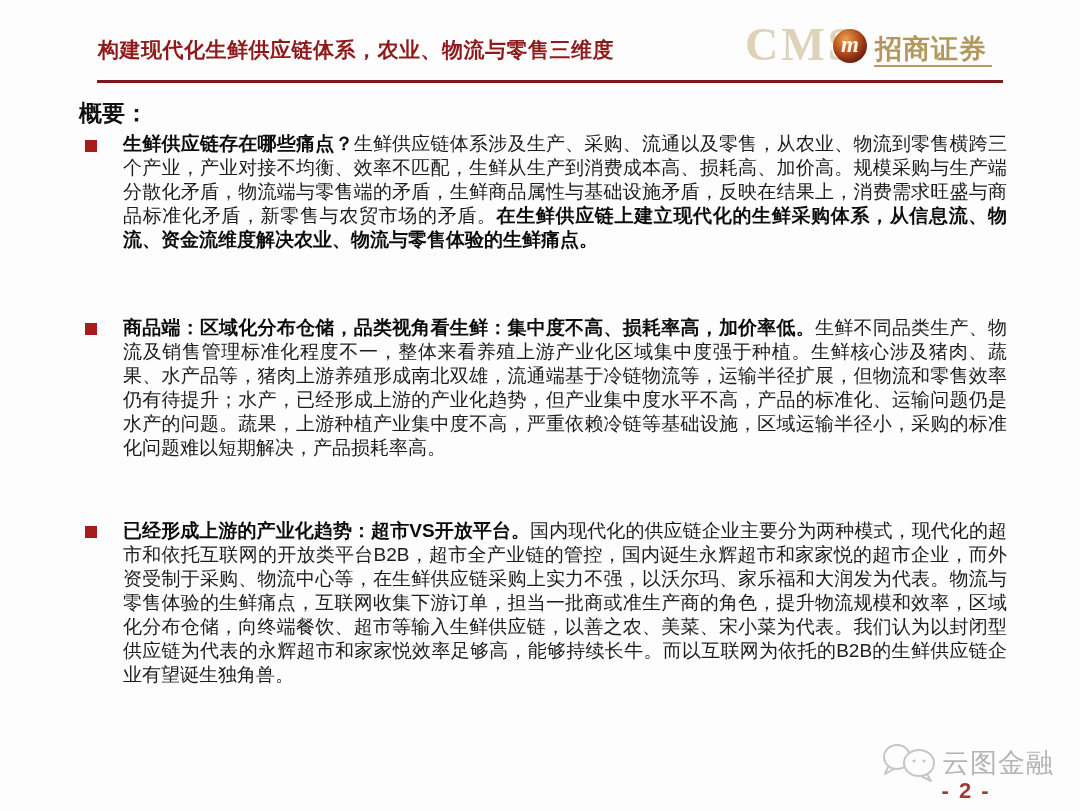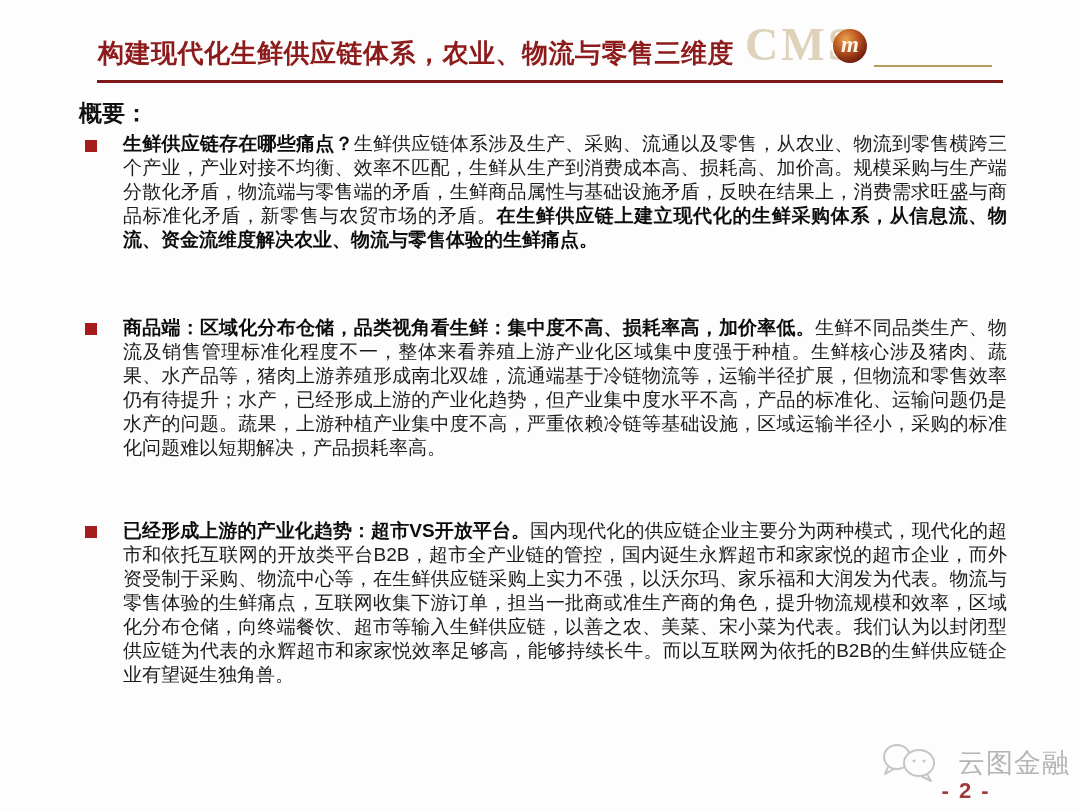--- a/index.html
+++ b/index.html
@@ -13,21 +13,21 @@
     background: #fdfdfd;
     overflow: hidden;
   }
 
   
   .header-title {
     position: absolute;
     left: 98px;
     top: 36px;
     width: 760px;
-    font-size: 26px;
+    font-size: 21px;
     font-weight: 900;
     color: #8e1b1b;
     letter-spacing: 0.5px;
     white-space: nowrap;
     z-index: 2;
   }
   .logo-ghost {
     position: absolute;
     left: 745px;
     top: 18px;
@@ -124,21 +124,21 @@
   #para2 { top: 316px; }
   #para3 { top: 519px; }
 
   
   .watermark {
     position: absolute;
     left: 882px;
     top: 742px;
     display: flex;
     align-items: center;
-    gap: 20px;
+    gap: 4px;
   }
   .watermark-text {
     font-size: 27px;
     color: #b5b5b5;
     letter-spacing: 1px;
     white-space: nowrap;
   }
   .page-number {
     position: absolute;
     left: 928px;
@@ -154,20 +154,21 @@
 </head>
 <body>
 
 <div class="slide">
 
   <div class="logo-ghost">CMS</div>
   <h1 class="header-title">构建现代化生鲜供应链体系，农业、物流与零售三维度</h1>
   <div class="logo-orb">
     <span class="m">m</span>
   </div>
+  <div class="logo-name">招商证券</div>
   <div class="logo-underline"></div>
   <div class="header-rule"></div>
 
   <div class="summary-label">概要：</div>
 
   <span id="sq1" class="bullet-square"></span>
   <p id="para1" class="bullet-para"><span class="lead">生鲜供应链存在哪些痛点？</span><span>生鲜供应链体系涉及生产、采购、流通以及零售，从农业、物流到零售横跨三个产业，产业对接不均衡、效率不匹配，生鲜从生产到消费成本高、损耗高、加价高。规模采购与生产端分散化矛盾，物流端与零售端的矛盾，生鲜商品属性与基础设施矛盾，反映在结果上，消费需求旺盛与商品标准化矛盾，新零售与农贸市场的矛盾。</span><span class="tail">在生鲜供应链上建立现代化的生鲜采购体系，从信息流、物流、资金流维度解决农业、物流与零售体验的生鲜痛点。</span></p>
 
   <span id="sq2" class="bullet-square"></span>
   <p id="para2" class="bullet-para"><span class="lead">商品端：区域化分布仓储，品类视角看生鲜：集中度不高、损耗率高，加价率低。</span><span>生鲜不同品类生产、物流及销售管理标准化程度不一，整体来看养殖上游产业化区域集中度强于种植。生鲜核心涉及猪肉、蔬果、水产品等，猪肉上游养殖形成南北双雄，流通端基于冷链物流等，运输半径扩展，但物流和零售效率仍有待提升；水产，已经形成上游的产业化趋势，但产业集中度水平不高，产品的标准化、运输问题仍是水产的问题。蔬果，上游种植产业集中度不高，严重依赖冷链等基础设施，区域运输半径小，采购的标准化问题难以短期解决，产品损耗率高。</span><span class="tail"></span></p>

